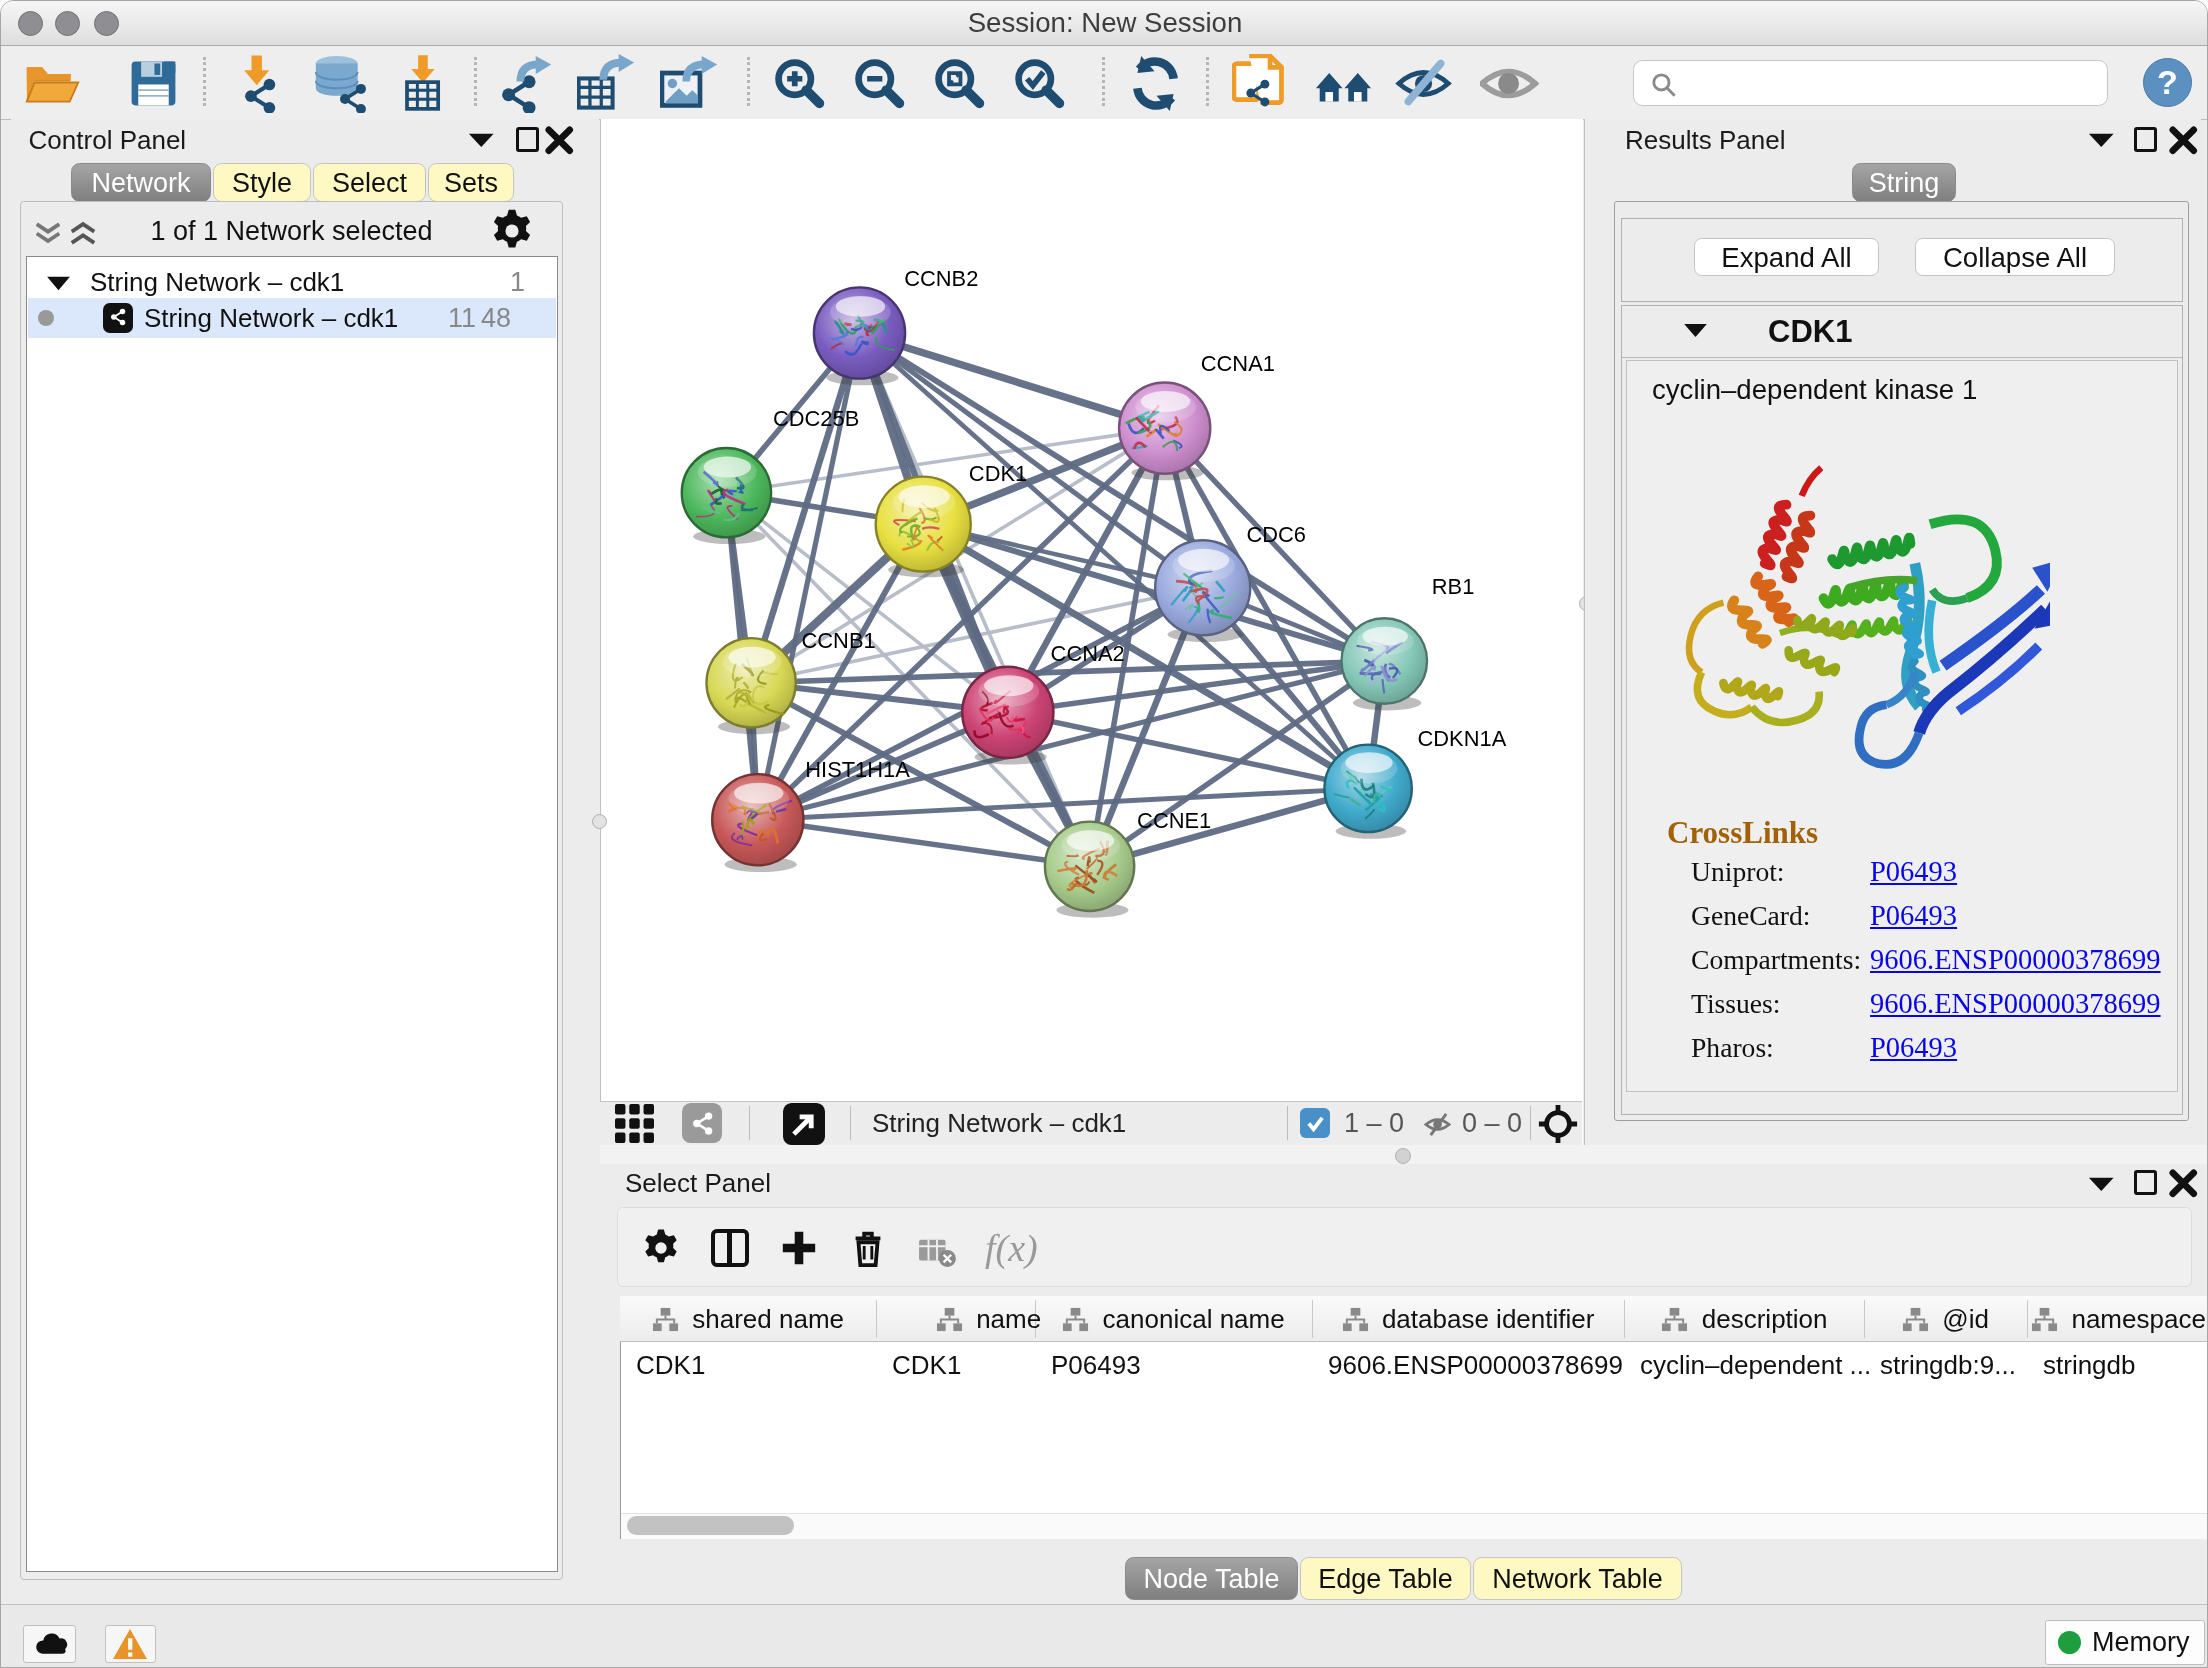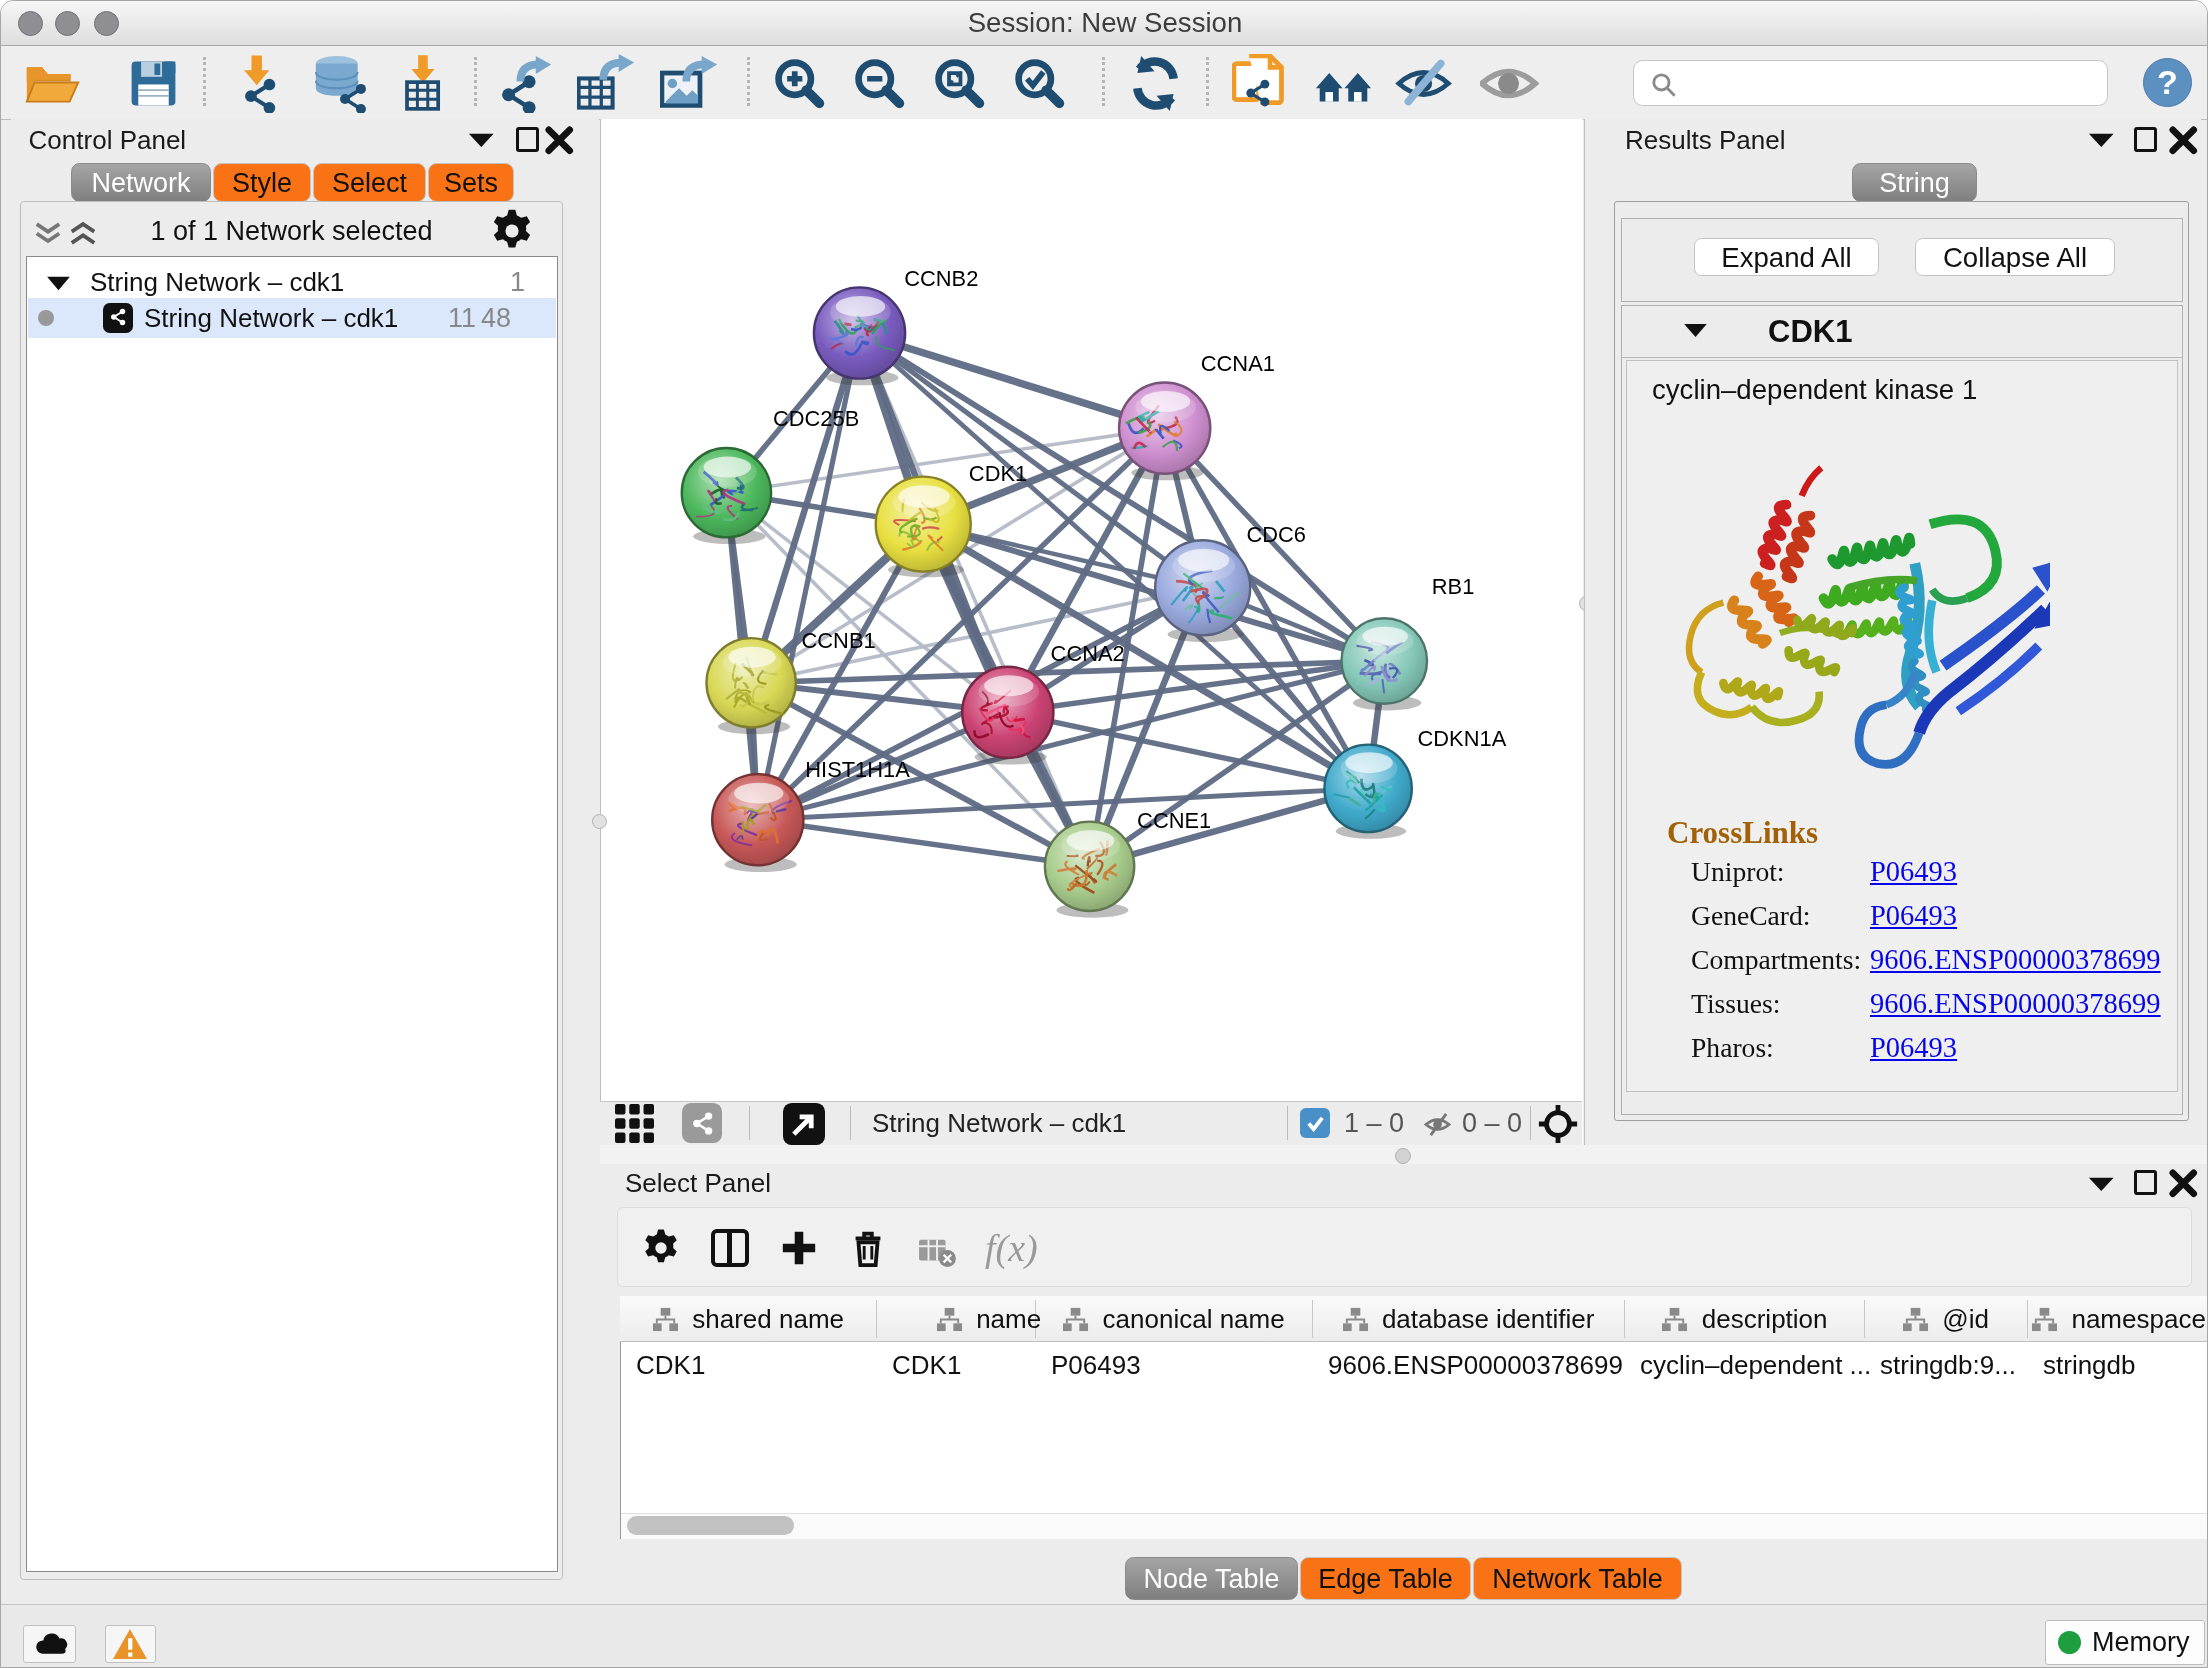--- a/index.html
+++ b/index.html
@@ -7,21 +7,21 @@
 .titlebar{left:0;top:0;width:2208px;height:44px;background:linear-gradient(#f6f6f6,#dedede);border-bottom:1px solid #aaaaaa;}
 .tl{width:23px;height:23px;border-radius:50%;background:#8f8f93;border:1.4px solid #707076;top:9.5px;}
 .title{width:2208px;top:0;height:44px;line-height:44px;text-align:center;font-size:27.6px;font-weight:500;color:#3d3d3d;}
 .toolbar{left:0;top:45px;width:2208px;height:73px;background:#eeeeee;border-bottom:1.9px solid #bcbcbc;}
 .tsep{top:11.4px;width:0px;height:49px;border-left:3.8px dotted #b5b5b5;}
 .searchbox{left:1632px;top:14.3px;width:473px;height:44px;background:#ffffff;border:1.9px solid #c6c6c6;border-radius:9.5px;}
 .panelhdr{font-size:26px;color:#1a1a1a;}
 .cpanel{left:9.5px;top:118px;width:588px;height:1486px;background:#ececec;}
 .netview{left:599px;top:118px;width:982px;height:1026px;background:#ffffff;border-left:1px solid #c0c0c0;}
 .rpanel{left:1583px;top:118px;width:616px;height:1026px;background:#ececec;border-left:1px solid #c0c0c0;}
-.tab{box-sizing:border-box;font-size:27px;text-align:center;background:#f97316;border:1px solid #c3c3c3;border-radius:8.6px;color:#111;}
+.tab{box-sizing:border-box;font-size:27px;text-align:center;background:#fef9c3;border:1px solid #c3c3c3;border-radius:8.6px;color:#111;}
 .tabsel{background:linear-gradient(#a5a5a5,#7f7f7f);color:#ffffff;border:1px solid #8a8a8a;}
 .btn{box-sizing:border-box;background:#ffffff;border:1px solid #c3c3c3;border-radius:7.6px;font-size:27.6px;color:#111;text-align:center;}
 .statusbar{left:0px;top:1603px;width:2208px;height:66px;background:#e9e9e9;border-top:1.9px solid #c2c2c2;}
 .serif{font-family:"Liberation Serif",serif;}
 a.lnk{color:#0806e8;text-decoration:underline;}
 </style></head><body>
 <div class="win">
     <div class="abs titlebar"></div>
     <div class="abs tl" style="left:17px"></div>
     <div class="abs tl" style="left:54px"></div>
@@ -630,21 +630,21 @@
     <div class="abs" style="left:1578px;top:595px;width:13.3px;height:13.3px;border-radius:50%;background:#e2e2e2;border:1px solid #b0b0b0"></div>
     <div class="abs rpanel"></div>
     <div class="abs panelhdr" style="left:1624px;top:118px;height:42px;line-height:42px">Results Panel</div>
     <svg class="abs" style="left:2086px;top:129px" width="28.5" height="19" viewBox="0 0 30 20">
       <path d="M2 4 L28 4 L15 18 Z" fill="#111"></path>
     </svg>
     <div class="abs" style="left:2133px;top:126px;width:23px;height:25px;border:3.8px solid #111;border-radius:2.9px;box-sizing:border-box"></div>
     <svg class="abs" style="left:2168px;top:125px" width="28.5" height="28.5" viewBox="0 0 30 30">
       <path d="M4 4 L26 26 M26 4 L4 26" stroke="#111" stroke-width="7" stroke-linecap="round"></path>
     </svg>
-    <div class="abs tab tabsel" style="left:1851px;top:162px;width:125px;height:39px;line-height:39px">String</div>
+    <div class="abs tab tabsel" style="left:1851px;top:162px;width:104px;height:39px;line-height:39px">String</div>
     <div class="abs" style="left:1613px;top:200px;width:575px;height:920px;border:1.9px solid #9e9e9e;border-radius:2.9px;background:#ececec;box-sizing:border-box"></div>
     <div class="abs" style="left:1620px;top:217px;width:562px;height:84px;border:1px solid #b0b0b0;background:#ececec;box-sizing:border-box"></div>
     <div class="abs btn" style="left:1693px;top:237px;width:185px;height:38px;line-height:38px">Expand All</div>
     <div class="abs btn" style="left:1914px;top:237px;width:200px;height:38px;line-height:38px">Collapse All</div>
     <div class="abs" style="left:1620px;top:304px;width:562px;height:810px;border:1px solid #b0b0b0;background:#ececec;box-sizing:border-box"></div>
     <svg class="abs" style="left:1682px;top:321px" width="25px" height="17" viewBox="0 0 26 18">
       <path d="M1 2 L25 2 L13 16 Z" fill="#111"></path>
     </svg>
     <div class="abs" style="left:1767px;top:312px;height:38px;line-height:38px;font-size:31px;font-weight:bold;color:#111">CDK1</div>
     <div class="abs" style="left:1621px;top:356px;width:560px;height:0;border-top:1px solid #b8b8b8"></div>

